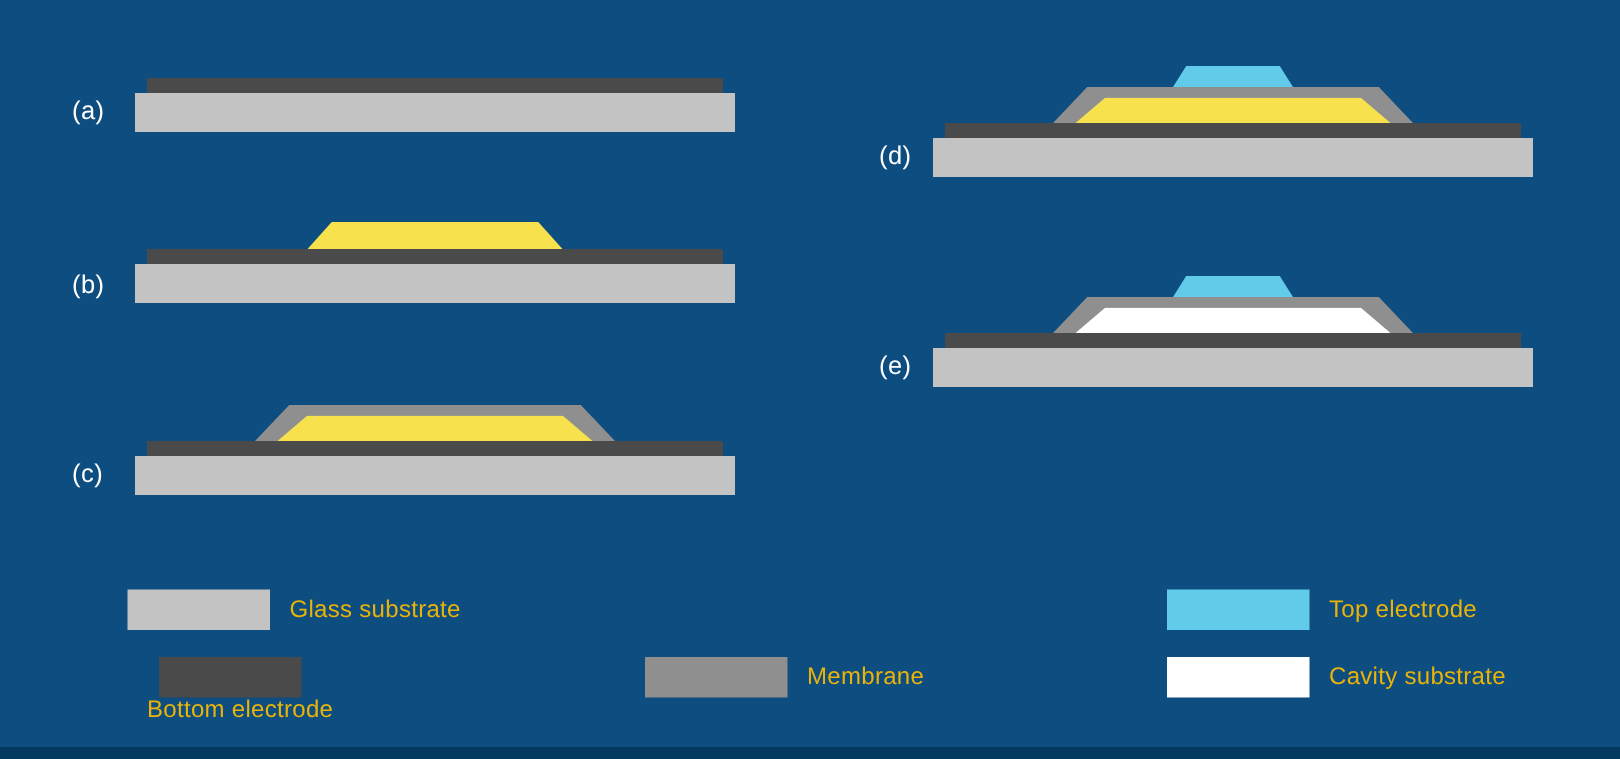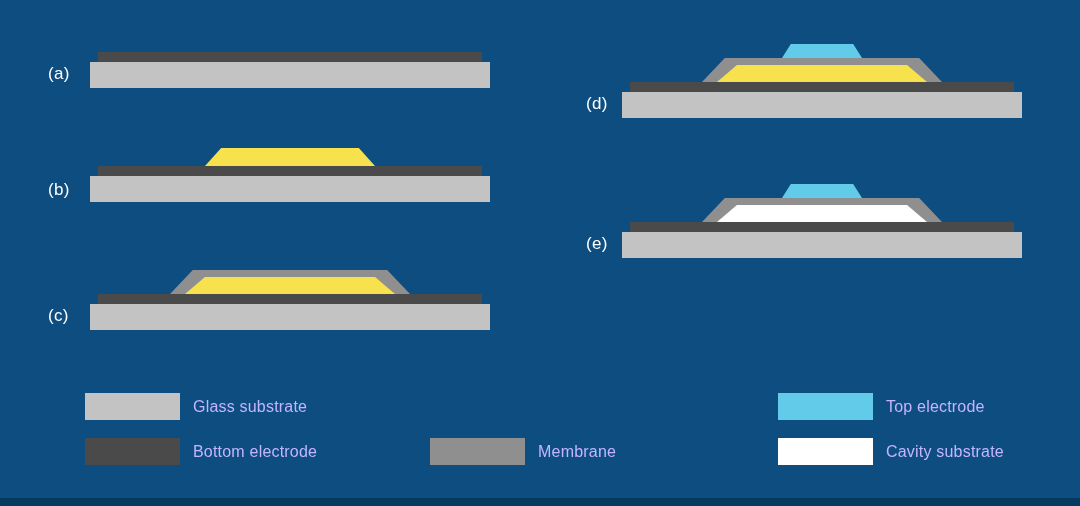--- a/index.html
+++ b/index.html
@@ -26,21 +26,21 @@
     align-items: center;
     height: 27px;
   }
   .swatch {
     display: inline-block;
     width: 95px;
     height: 27px;
     flex: none;
   }
   .legend-label {
-    color: #c4b5fd;
+    color: #eab308;
     font-size: 16px;
     margin-left: 13px;
     white-space: nowrap;
     letter-spacing: 0.2px;
   }
   .footer-strip {
     position: absolute;
     left: 0; bottom: 0;
     width: 100%; height: 8px;
   }
@@ -87,21 +87,21 @@
     <div class="layer trap" style="left: 80px; top: 14px; width: 240px; height: 24px; background-color: rgb(143, 143, 143);"></div>
     <div class="layer trap" style="left: 95px; top: 21px; width: 210px; height: 17px; background-color: rgb(255, 255, 255);"></div>
     <div class="layer" style="left: 8px; top: 38px; width: 384px; height: 10px; background-color: rgb(74, 74, 74);"></div>
     <div class="layer" style="left: 0px; top: 48px; width: 400px; height: 26px; background-color: rgb(195, 195, 195);"></div>
   </div>
 
   <div class="legend-item" style="left:85px; top:393px;">
     <span class="swatch" style="background-color: rgb(195, 195, 195);"></span>
     <span class="legend-label">Glass substrate</span>
   </div>
-  <div class="legend-item" style="left:85px; top:438px;">
+  <div class="legend-item" style="left:85px; top:438px;flex-direction:column;">
     <span class="swatch" style="background-color: rgb(74, 74, 74);"></span>
     <span class="legend-label">Bottom electrode</span>
   </div>
 
   <div class="legend-item" style="left:778px; top:393px;">
     <span class="swatch" style="background-color: rgb(99, 203, 234);"></span>
     <span class="legend-label">Top electrode</span>
   </div>
 
   <div class="legend-item" style="left:430px; top:438px;">

